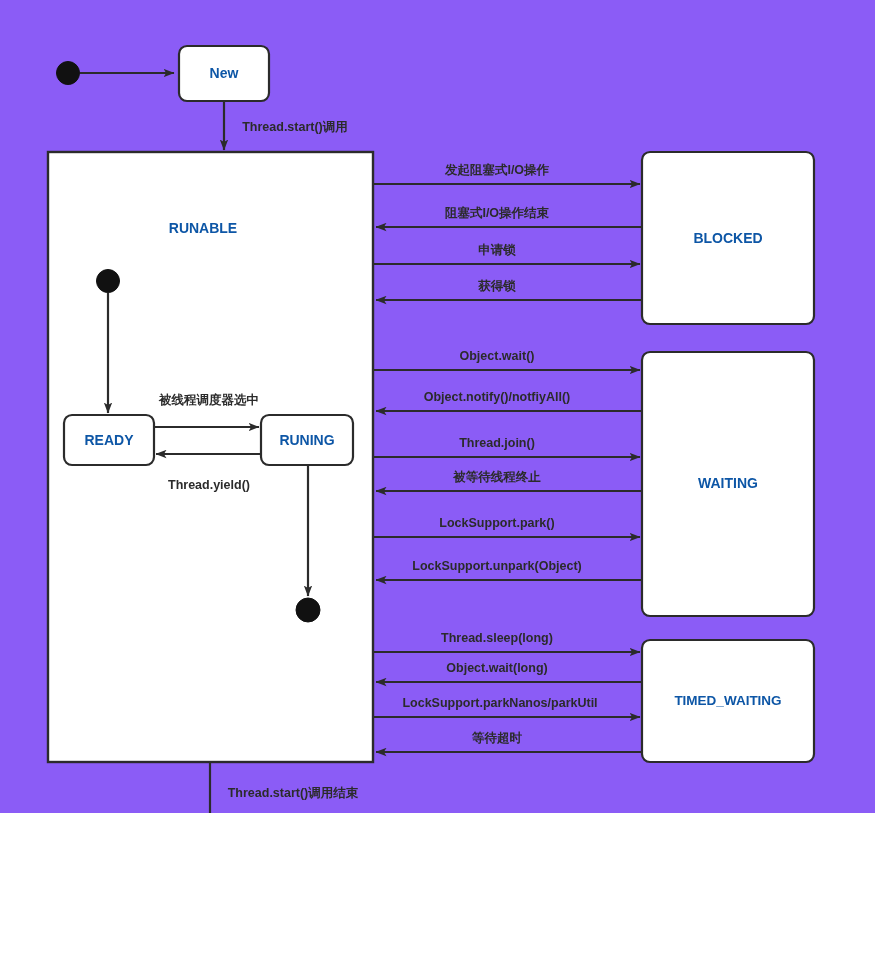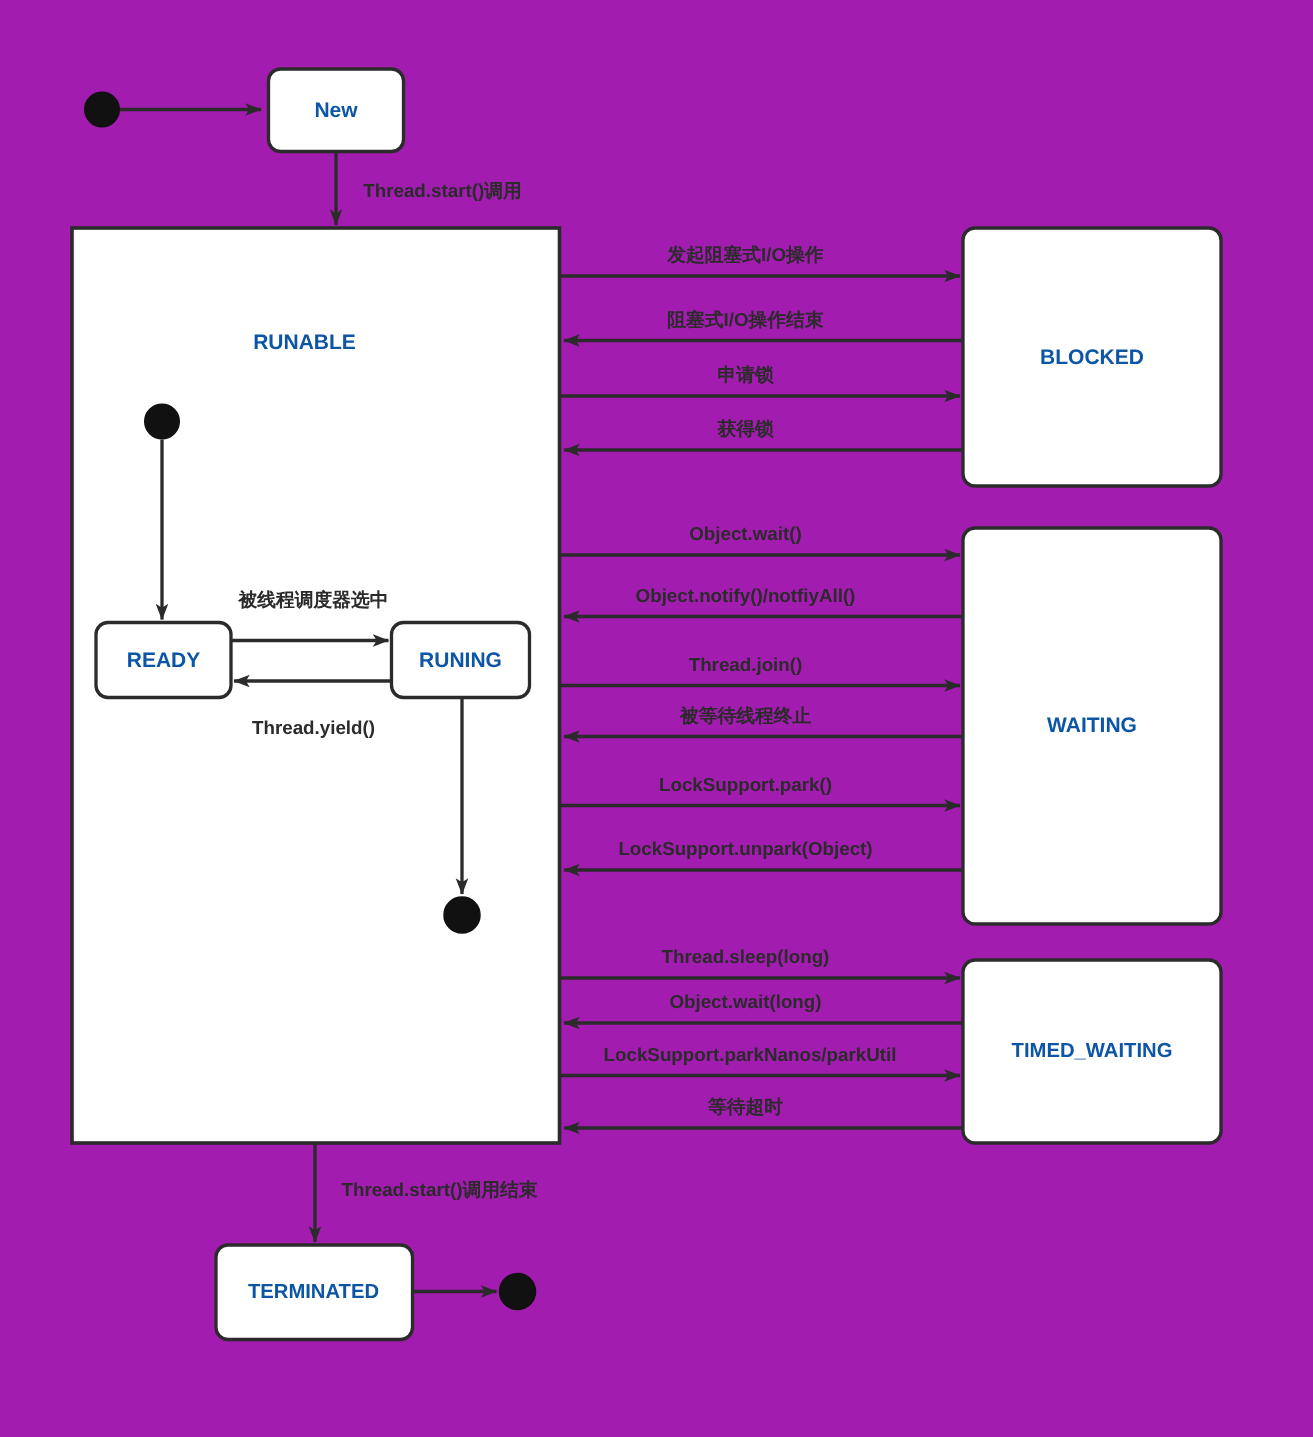--- a/index.html
+++ b/index.html
@@ -7,22 +7,22 @@
     margin: 0;
     padding: 0;
     background: #ffffff;
   }
   body {
     font-family: "Liberation Sans", "DejaVu Sans", sans-serif;
   }
   #diagram-root {
     position: relative;
     width: 875px;
-    height: 958px;
-    background: #a21caf;
+    height: 813px;
+    background: #8b5cf6;
     overflow: hidden;
   }
   #diagram-svg {
     position: absolute;
     left: 0;
     top: 0;
     width: 875px;
     height: 958px;
     display: block;
   }

